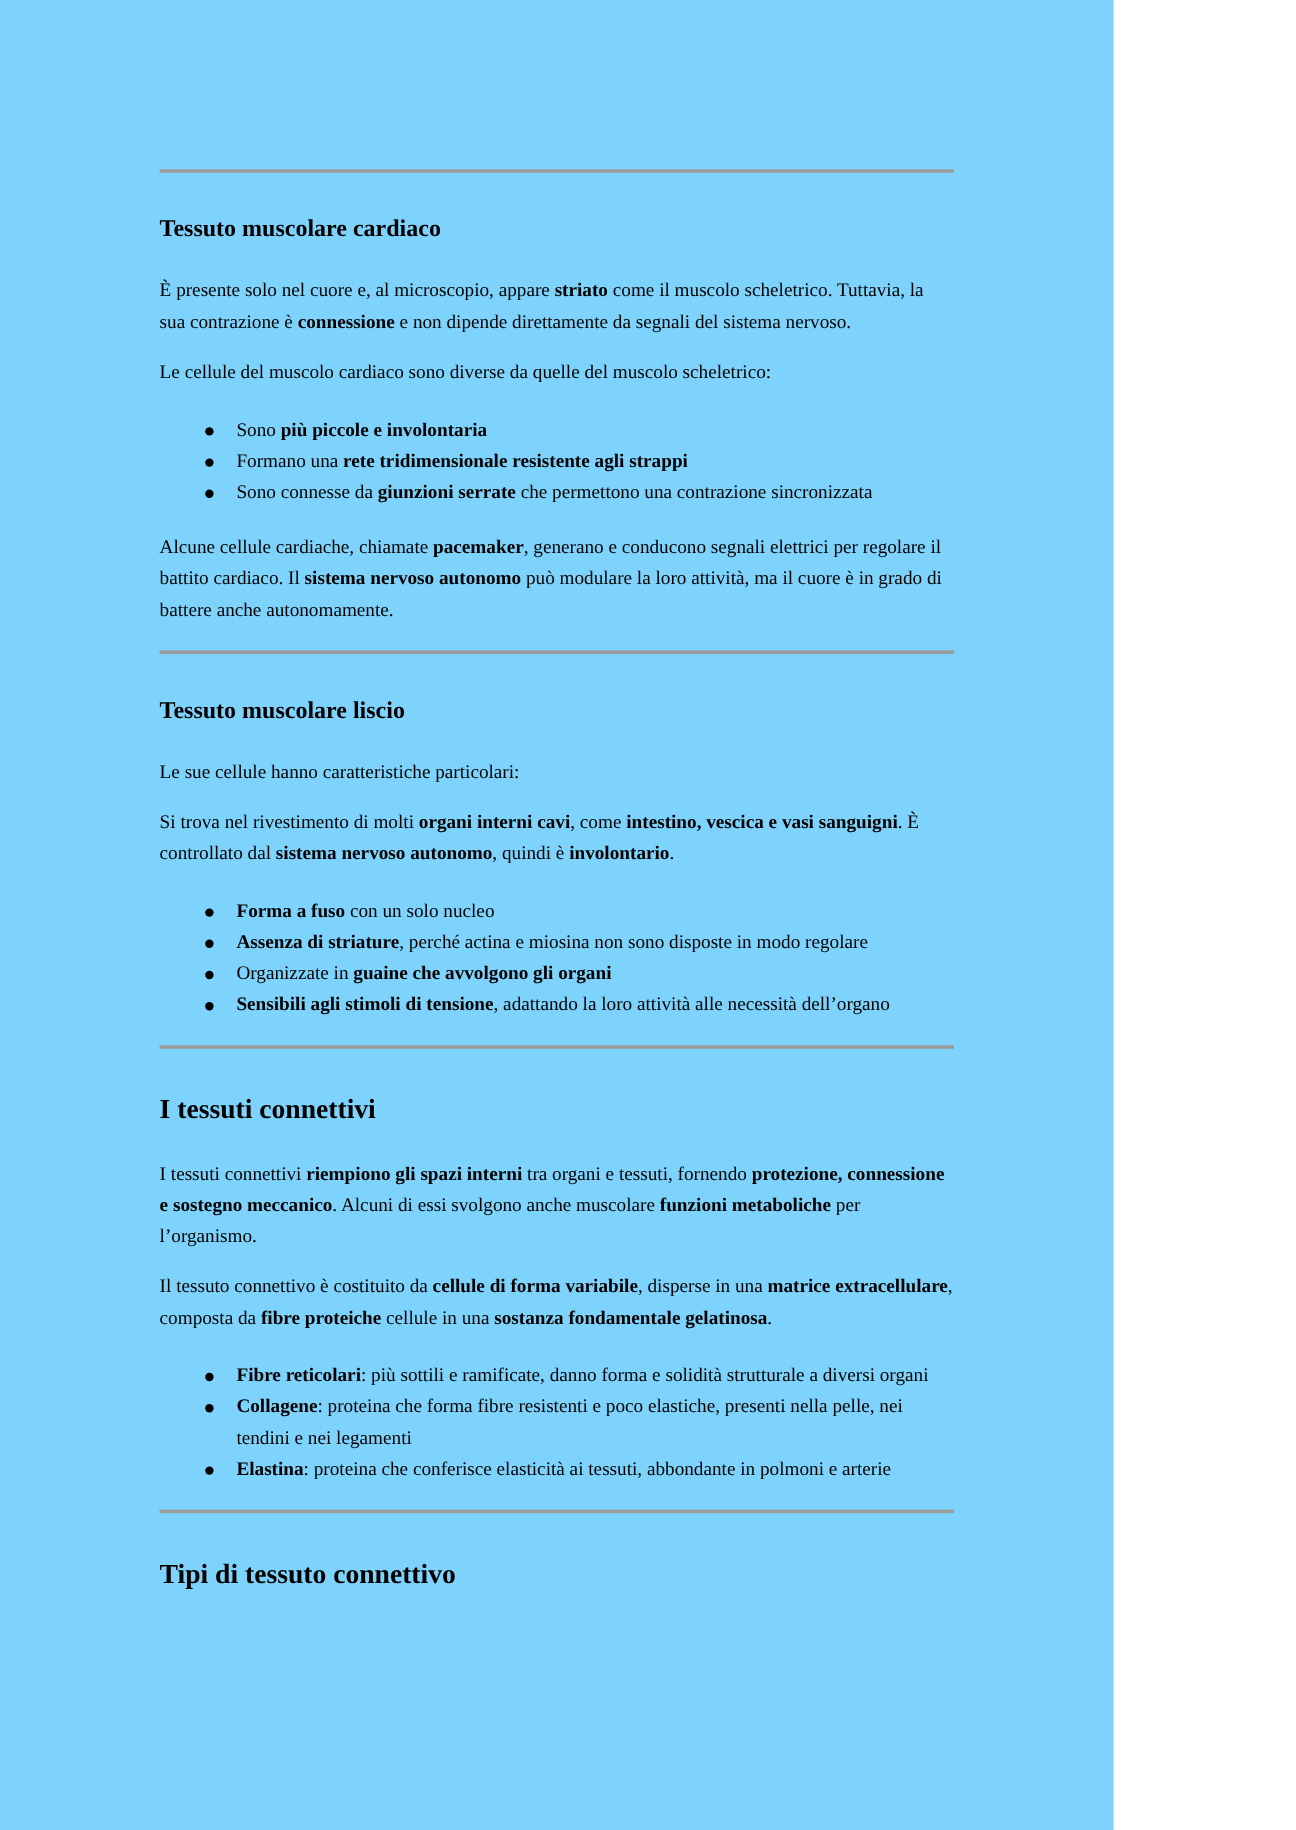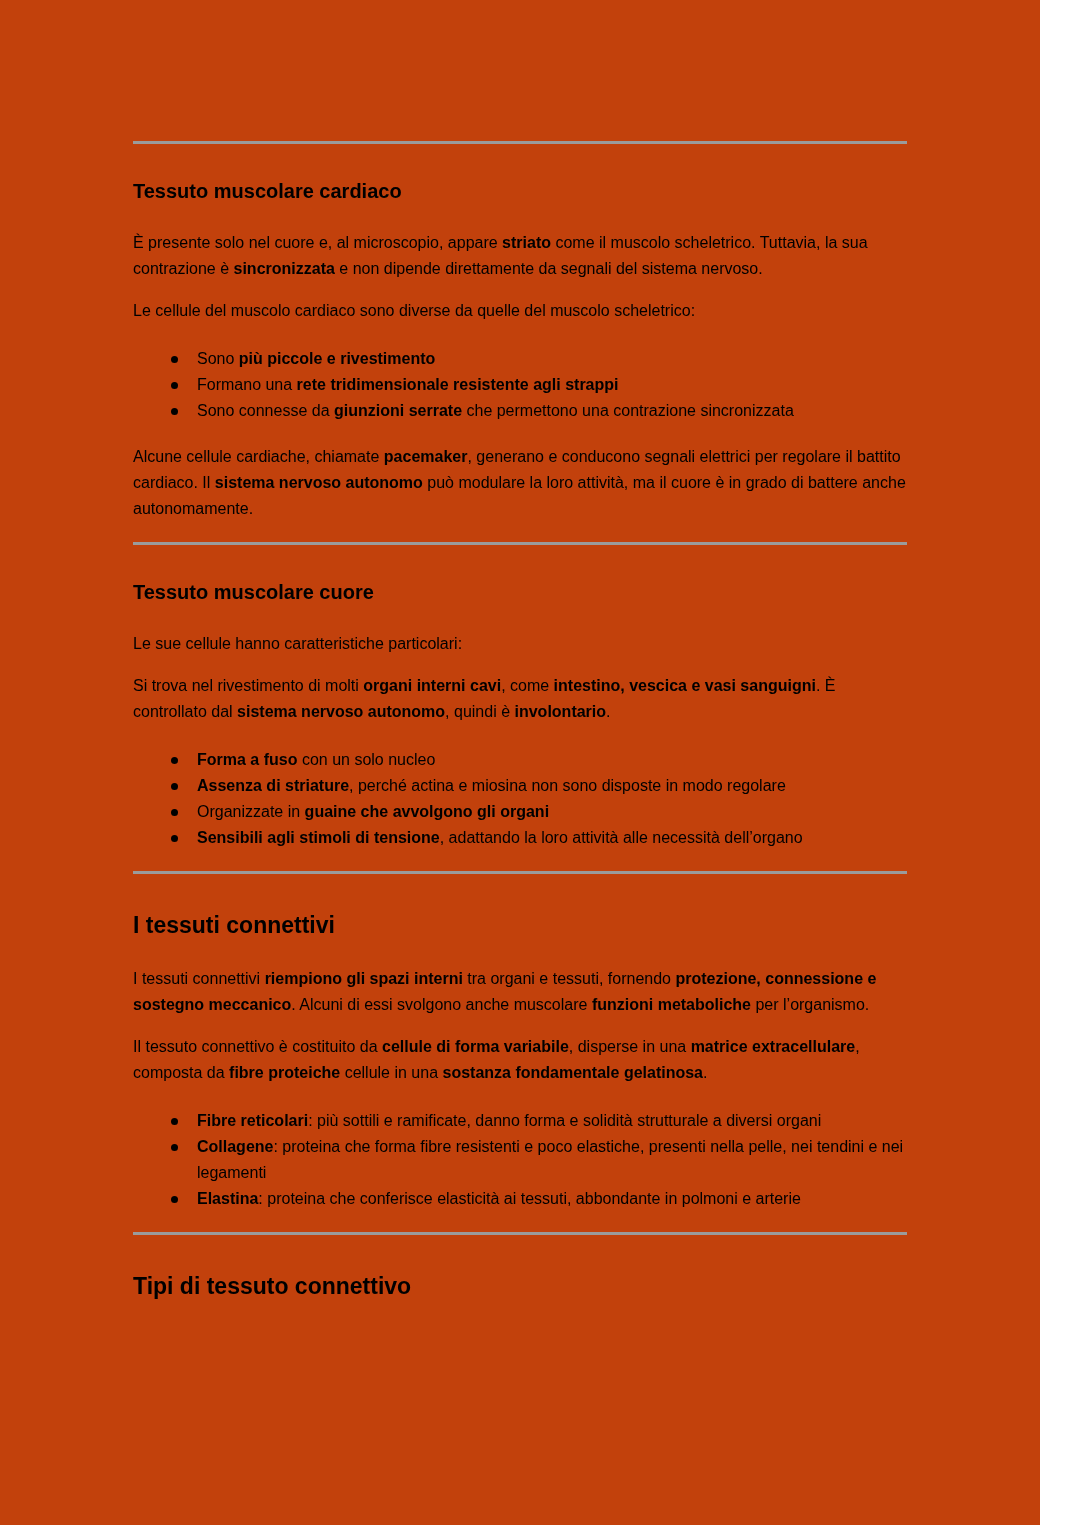--- a/index.html
+++ b/index.html
@@ -1,25 +1,25 @@
 <!DOCTYPE html>
 <html lang="it"><head>
 <meta charset="utf-8">
 <style>
   * { box-sizing: border-box; }
   html, body { margin: 0; padding: 0; background: #ffffff; }
   .page {
-    width: 1040px;
+    width: 928px;
     min-height: 1525px;
     padding: 141px 133px 40px 133px;
-    font-family: Liberation Sans, sans-serif;
+    font-family: Liberation Serif, serif;
     font-size: 16px;
     line-height: 26px;
     color: #000000;
-    background: #c2410c;
+    background: #7dd3fc;
   }
   hr.divider {
     border: 0;
     border-top: 3px solid #9b9b9b;
     margin: 20px 0 0 0;
   }
   hr.divider:first-child { margin-top: 0; }
   h2 {
     font-size: 23px;
     line-height: 30px;
@@ -58,35 +58,35 @@
 </style>
 </head>
 <body>
 
 <main class="page">
 
   <hr class="divider">
 
   <h3>Tessuto muscolare cardiaco</h3>
 
-  <p><span>È presente solo nel cuore e, al microscopio, appare </span><span class="b">striato</span><span> come il muscolo scheletrico. Tuttavia, la sua contrazione è </span><span class="b">sincronizzata</span><span> e non dipende direttamente da segnali del sistema nervoso.</span></p>
+  <p><span>È presente solo nel cuore e, al microscopio, appare </span><span class="b">striato</span><span> come il muscolo scheletrico. Tuttavia, la sua contrazione è </span><span class="b">connessione</span><span> e non dipende direttamente da segnali del sistema nervoso.</span></p>
 
   <p><span>Le cellule del muscolo cardiaco sono diverse da quelle del muscolo scheletrico:</span></p>
 
   <ul class="bullets">
-      <li><span>Sono </span><span class="b">più piccole e rivestimento</span></li>
+      <li><span>Sono </span><span class="b">più piccole e involontaria</span></li>
       <li><span>Formano una </span><span class="b">rete tridimensionale resistente agli strappi</span></li>
       <li><span>Sono connesse da </span><span class="b">giunzioni serrate</span><span> che permettono una contrazione sincronizzata</span></li>
     </ul>
 
   <p><span>Alcune cellule cardiache, chiamate </span><span class="b">pacemaker</span><span>, generano e conducono segnali elettrici per regolare il battito cardiaco. Il </span><span class="b">sistema nervoso autonomo</span><span> può modulare la loro attività, ma il cuore è in grado di battere anche autonomamente.</span></p>
 
   <hr class="divider">
 
-  <h3>Tessuto muscolare cuore</h3>
+  <h3>Tessuto muscolare liscio</h3>
 
   <p><span>Le sue cellule hanno caratteristiche particolari:</span></p>
 
   <p><span>Si trova nel rivestimento di molti </span><span class="b">organi interni cavi</span><span>, come </span><span class="b">intestino, vescica e vasi sanguigni</span><span>. È controllato dal </span><span class="b">sistema nervoso autonomo</span><span>, quindi è </span><span class="b">involontario</span><span>.</span></p>
 
   <ul class="bullets">
       <li><span class="b">Forma a fuso</span><span> con un solo nucleo</span></li>
       <li><span class="b">Assenza di striature</span><span>, perché actina e miosina non sono disposte in modo regolare</span></li>
       <li><span>Organizzate in </span><span class="b">guaine che avvolgono gli organi</span></li>
       <li><span class="b">Sensibili agli stimoli di tensione</span><span>, adattando la loro attività alle necessità dell’organo</span></li>

